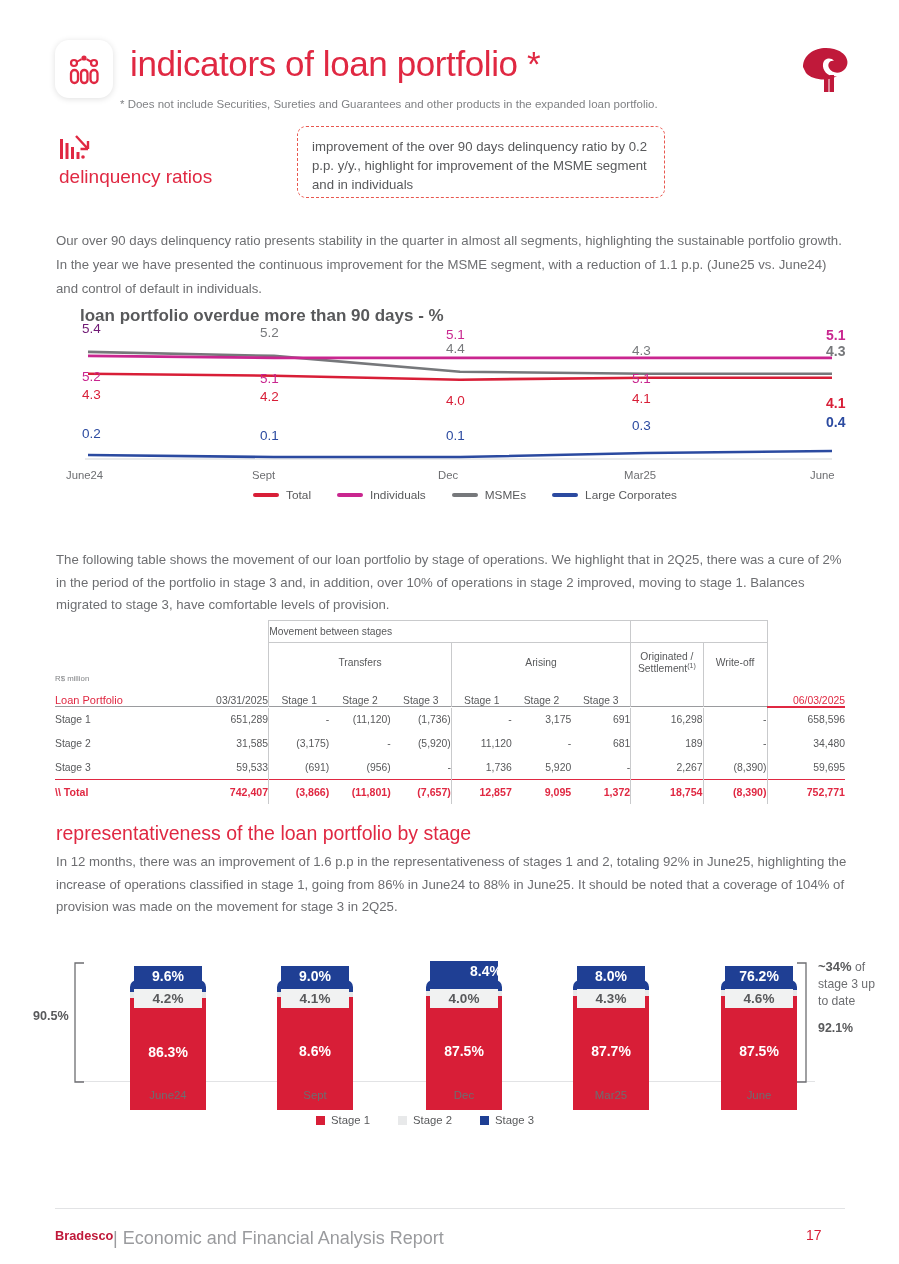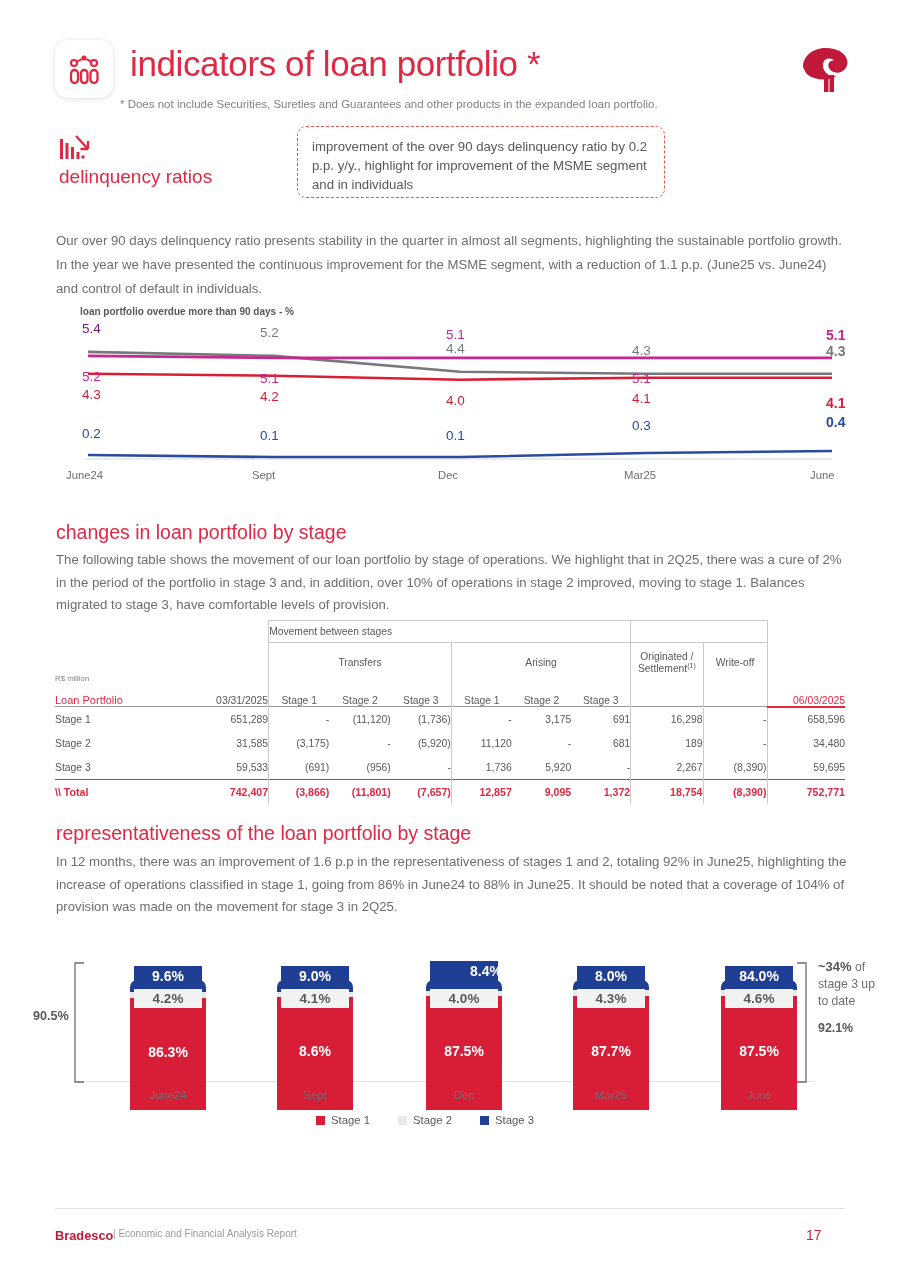--- a/index.html
+++ b/index.html
@@ -43,21 +43,21 @@
   }
 
   
   .para {
     position: absolute; font-size: 13.2px; line-height: 1.82; color: #6d6e71;
   }
   .p1 { left: 56px; top: 229px; width: 790px; }
 
   .chart1-title {
     position: absolute; left: 80px; top: 306px;
-    font-size: 10px; font-weight: bold; color: #58595b;
+    font-size: 17px; font-weight: bold; color: #58595b;
   }
 
   
   .linechart { position: absolute; left: 80px; top: 326px; width: 770px; height: 180px; }
   .lc-svg { position: absolute; left: 0; top: 0; }
   .lc-lbl { position: absolute; font-size: 13.5px; white-space: nowrap; }
   .lc-xlbl { position: absolute; font-size: 11.3px; color: #6d6e71; white-space: nowrap; }
   .lc-legend {
     position: absolute; left: 80px; top: 488px; width: 770px;
     display: flex; justify-content: center; gap: 26px; align-items: center;
@@ -127,21 +127,21 @@
   .bc-legend { position: absolute; left: 55px; top: 1114px; width: 740px;
                display: flex; justify-content: center; gap: 28px; align-items: center; }
   .bl-item { display: flex; align-items: center; gap: 6px; font-size: 11.3px; color: #58595b; }
   .bl-sw { width: 9px; height: 9px; display: inline-block; }
 
   
   .footer-line { position: absolute; left: 55px; top: 1208px; width: 790px;
                  height: 1px; background: #e2e3e5; }
   .footer-brand { position: absolute; left: 55px; top: 1228px; font-size: 12.8px;
                   font-weight: bold; color: #c0193a; }
-  .footer-txt { position: absolute; left: 113px; top: 1228px; font-size: 10px; color: #9a9b9e; }
+  .footer-txt { position: absolute; left: 113px; top: 1228px; font-size: 18px; color: #9a9b9e; }
   .footer-page { position: absolute; left: 806px; top: 1227px; font-size: 14px; color: #d81e37; }
 </style>
 </head>
 <body>
 
 <div class="page">
 
   <div class="hdr-icon-box">
     <svg width="34" height="34" viewBox="0 0 34 34">
       <circle cx="7" cy="11" r="3" fill="none" stroke="#e02842" stroke-width="2.2"></circle>
@@ -206,22 +206,39 @@
         <div class="lc-lbl" style="color: rgb(43, 74, 160); left: 746px; top: 88.0678px; font-weight: bold; font-size: 14px;">0.4</div>
       </div>
     <div id="lc-xlabels">
         <div class="lc-xlbl" style="left: -14px; top: 143px;">June24</div>
         <div class="lc-xlbl" style="left: 172px; top: 143px;">Sept</div>
         <div class="lc-xlbl" style="left: 358px; top: 143px;">Dec</div>
         <div class="lc-xlbl" style="left: 544px; top: 143px;">Mar25</div>
         <div class="lc-xlbl" style="left: 730px; top: 143px;">June</div>
       </div>
   </div>
-
-  <div class="h2 h2a">changes in loan portfolio by stage</div>
+  <div class="lc-legend" id="lc-legend">
+      <div class="lg-item">
+        <span class="lg-swatch" style="background: rgb(216, 30, 55);"></span>
+        <span>Total</span>
+      </div>
+      <div class="lg-item">
+        <span class="lg-swatch" style="background: rgb(201, 38, 143);"></span>
+        <span>Individuals</span>
+      </div>
+      <div class="lg-item">
+        <span class="lg-swatch" style="background: rgb(118, 120, 123);"></span>
+        <span>MSMEs</span>
+      </div>
+      <div class="lg-item">
+        <span class="lg-swatch" style="background: rgb(43, 74, 160);"></span>
+        <span>Large Corporates</span>
+      </div>
+    </div>
+
   <div class="para p2">The following table shows the movement of our loan portfolio by stage of operations. We highlight that in 2Q25, there was a cure of 2% in the period of the portfolio in stage 3 and, in addition, over 10% of operations in stage 2 improved, moving to stage 1. Balances migrated to stage 3, have comfortable levels of provision.</div>
 
   <table class="tbl">
     <colgroup>
       <col style="width:150px">
         <col style="width:88px">
       <col style="width:66px">
         <col style="width:66px">
         <col style="width:66px">
       <col style="width:66px">
@@ -379,21 +396,21 @@
         <div class="cap-s2" style="bottom: 102px;">4.3%</div>
         <div class="cap-s3" style="bottom: 124px;">8.0%</div>
       </div>
       <div class="bar-group" style="left: 666px; height: 161px;">
         <div class="seg seg-s1" style="bottom: 0px; height: 113.75px;">
           <div class="s1-lbl" style="top: 46.875px;">87.5%</div>
         </div>
         <div class="seg seg-s2" style="bottom: 113.75px; height: 5.98px;"></div>
         <div class="seg seg-s3" style="bottom: 119.73px; height: 10.27px;"></div>
         <div class="cap-s2" style="bottom: 102px;">4.6%</div>
-        <div class="cap-s3" style="bottom: 124px;">84.0%</div>
+        <div class="cap-s3" style="bottom: 124px;">76.2%</div>
       </div>
     </div>
   <div id="bc-xlabels">
       <div class="bc-xlbl" style="left: 108px; top: 1089px;">June24</div>
       <div class="bc-xlbl" style="left: 255px; top: 1089px;">Sept</div>
       <div class="bc-xlbl" style="left: 404px; top: 1089px;">Dec</div>
       <div class="bc-xlbl" style="left: 551px; top: 1089px;">Mar25</div>
       <div class="bc-xlbl" style="left: 699px; top: 1089px;">June</div>
     </div>
   <div class="bc-legend" id="bc-legend">

